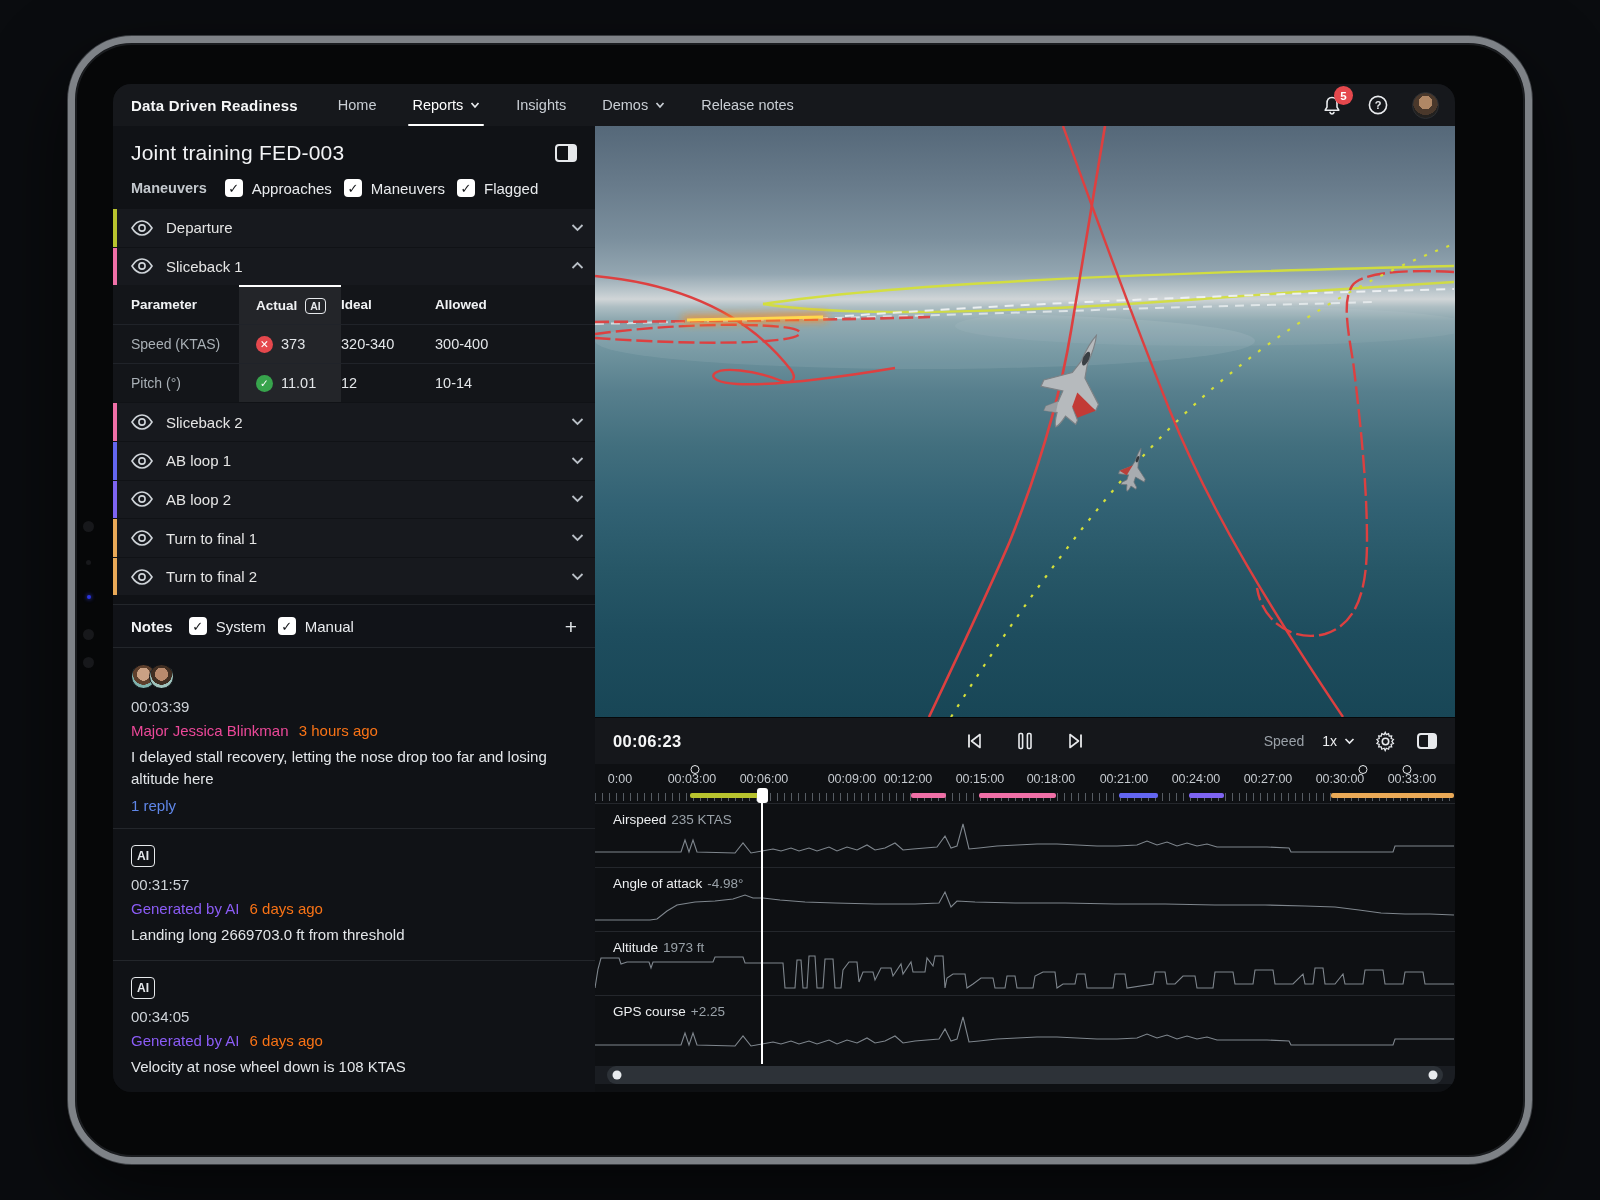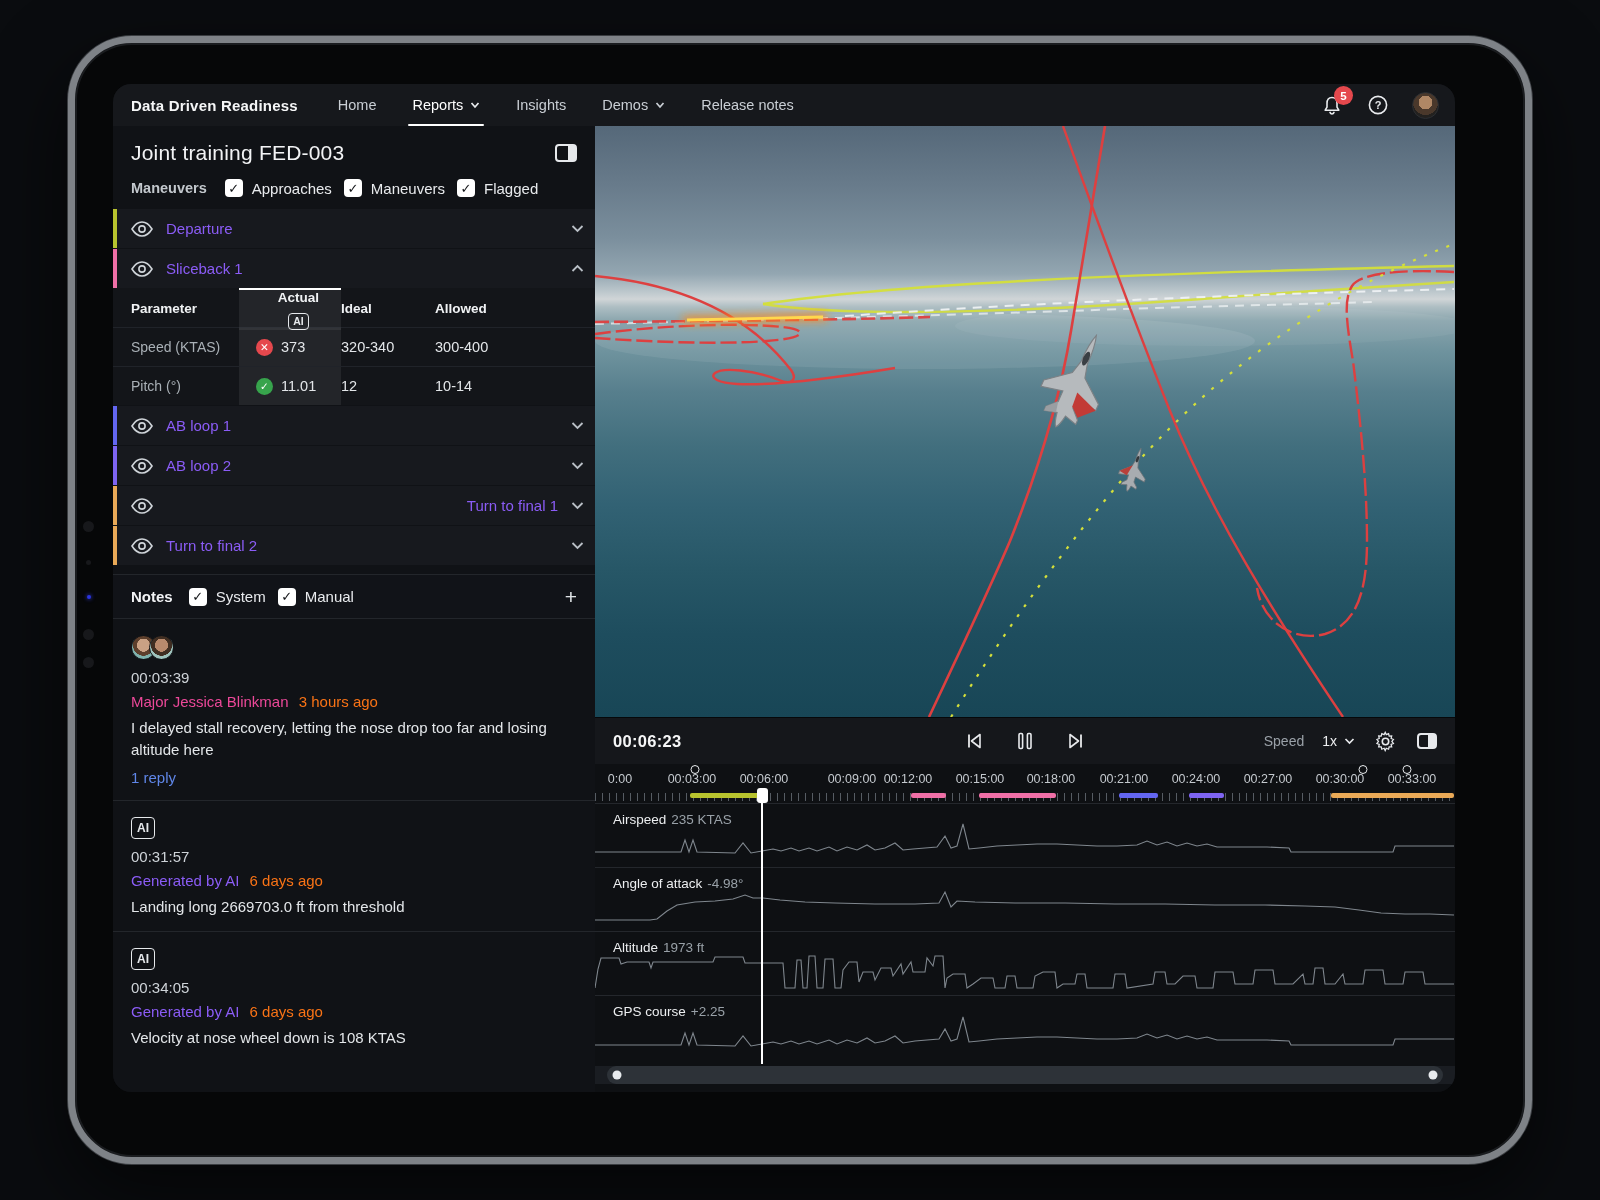--- a/index.html
+++ b/index.html
@@ -43,31 +43,31 @@
   .panel-icon { width:22px; height:18px; border:2px solid #e7e9ec; border-radius:4px; position:relative; cursor:pointer; }
   .panel-icon::after { content:""; position:absolute; right:0; top:0; bottom:0; width:7px; background:#e7e9ec; }
   .sb-filter { display:flex; align-items:center; gap:12px; padding:4px 18px 12px 18px; }
   .sb-filter-label { color:#c3c8cd; font-size:14.5px; font-weight:bold; margin-right:6px; }
   .cb { width:18px; height:18px; border-radius:4px; background:#fff; display:inline-flex; align-items:center; justify-content:center; cursor:pointer; flex:0 0 18px; }
   .cb[data-checked="true"]::after { content:"✓"; color:#101216; font-size:13px; font-weight:bold; line-height:1; }
   .cb-label { color:#e8eaed; font-size:15px; margin-left:-3px; }
 
   .mrow { height:39px; background:#17191e; border-left:4px solid #888; display:flex; align-items:center; gap:13px;
           padding:0 14px 0 14px; margin-bottom:1px; cursor:pointer; }
-  .mrow-label { color:#8b5cf6; font-size:15px; flex:1; }
+  .mrow-label { color:#e5e5e5; font-size:15px; flex:1; }
   .eye { width:22px; height:16px; }
 
   
   .ptable { background:#131519; margin-bottom:1px; position:relative; }
   .prow { display:grid; grid-template-columns:108px 102px 94px 1fr; height:39px; align-items:center; padding-left:18px; }
   .prow.head { font-weight:bold; color:#f0f2f4; font-size:13.5px; }
   .prow + .prow { border-top:1px solid #202329; }
   .prow .c-actual { position:relative; height:100%; display:flex; align-items:center; gap:8px; padding-left:17px;
                     background:rgba(255,255,255,.07); }
-  .prow.head .c-actual { border-top:2px solid #ffffff;flex-direction:column; }
+  .prow.head .c-actual { border-top:2px solid #ffffff; }
   .pname { color:#a9b0b6; font-size:14px; }
   .pval  { color:#e3e6e9; font-size:14.5px; }
   .ai-badge { border:1.5px solid #e6e9ec; color:#e6e9ec; border-radius:4px; font-size:10.5px; font-weight:bold; padding:2px 4px; line-height:1; }
   .dot { width:17px; height:17px; border-radius:50%; display:inline-flex; align-items:center; justify-content:center; flex:0 0 17px; }
   .dot::after { color:#fff; font-size:10.5px; font-weight:bold; line-height:1; }
   .dot[data-status="fail"] { background:#e5484d; } .dot[data-status="fail"]::after { content:"✕"; }
   .dot[data-status="pass"] { background:#37a44c; } .dot[data-status="pass"]::after { content:"✓"; }
 
   
   .notes-head { margin-top:8px; border-top:1px solid #23262b; border-bottom:1px solid #23262b; background:#111318;
@@ -258,20 +258,34 @@
             <span class="pname">Pitch (°)</span>
             <span class="c-actual">
               <span class="dot" data-status="pass"></span>
               <span class="pval">11.01</span>
             </span>
             <span class="pval">12</span>
             <span class="pval">10-14</span>
           </div>
         </div>
 
+        <div class="mrow" style="border-left-color: rgb(240, 111, 167);">
+          <span class="eye">
+                <svg class="ic" width="22" height="16" viewBox="0 0 22 16">
+                  <path d="M1,8 C4,3 7.5,1 11,1 C14.5,1 18,3 21,8 C18,13 14.5,15 11,15 C7.5,15 4,13 1,8 Z" fill="none" stroke="#cfd4d9" stroke-width="1.6"></path>
+                  <circle cx="11" cy="8" r="3.1" fill="none" stroke="#cfd4d9" stroke-width="1.6"></circle>
+                </svg>
+              </span>
+          <span class="mrow-label">Sliceback 2</span>
+          <span class="chev">
+                <svg class="ic" width="13" height="9" viewBox="0 0 13 9">
+                  <polyline points="1.5,2 6.5,7 11.5,2" fill="none" stroke="#b9bfc6" stroke-width="1.8"></polyline>
+                </svg>
+              </span>
+        </div>
         <div class="mrow" style="border-left-color: rgb(99, 102, 241);">
           <span class="eye">
                 <svg class="ic" width="22" height="16" viewBox="0 0 22 16">
                   <path d="M1,8 C4,3 7.5,1 11,1 C14.5,1 18,3 21,8 C18,13 14.5,15 11,15 C7.5,15 4,13 1,8 Z" fill="none" stroke="#cfd4d9" stroke-width="1.6"></path>
                   <circle cx="11" cy="8" r="3.1" fill="none" stroke="#cfd4d9" stroke-width="1.6"></circle>
                 </svg>
               </span>
           <span class="mrow-label">AB loop 1</span>
           <span class="chev">
                 <svg class="ic" width="13" height="9" viewBox="0 0 13 9">
@@ -286,21 +300,21 @@
                   <circle cx="11" cy="8" r="3.1" fill="none" stroke="#cfd4d9" stroke-width="1.6"></circle>
                 </svg>
               </span>
           <span class="mrow-label">AB loop 2</span>
           <span class="chev">
                 <svg class="ic" width="13" height="9" viewBox="0 0 13 9">
                   <polyline points="1.5,2 6.5,7 11.5,2" fill="none" stroke="#b9bfc6" stroke-width="1.8"></polyline>
                 </svg>
               </span>
         </div>
-        <div class="mrow" style="border-left-color: rgb(233, 169, 87); text-align: right;">
+        <div class="mrow" style="border-left-color: rgb(233, 169, 87);">
           <span class="eye">
                 <svg class="ic" width="22" height="16" viewBox="0 0 22 16">
                   <path d="M1,8 C4,3 7.5,1 11,1 C14.5,1 18,3 21,8 C18,13 14.5,15 11,15 C7.5,15 4,13 1,8 Z" fill="none" stroke="#cfd4d9" stroke-width="1.6"></path>
                   <circle cx="11" cy="8" r="3.1" fill="none" stroke="#cfd4d9" stroke-width="1.6"></circle>
                 </svg>
               </span>
           <span class="mrow-label">Turn to final 1</span>
           <span class="chev">
                 <svg class="ic" width="13" height="9" viewBox="0 0 13 9">
                   <polyline points="1.5,2 6.5,7 11.5,2" fill="none" stroke="#b9bfc6" stroke-width="1.8"></polyline>

